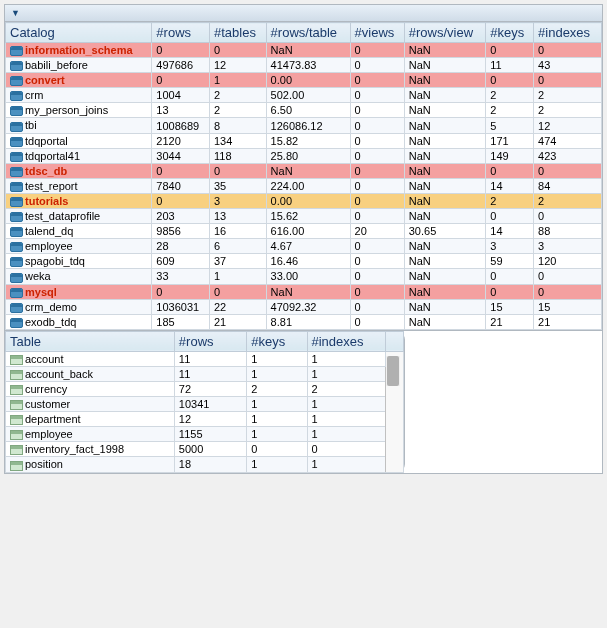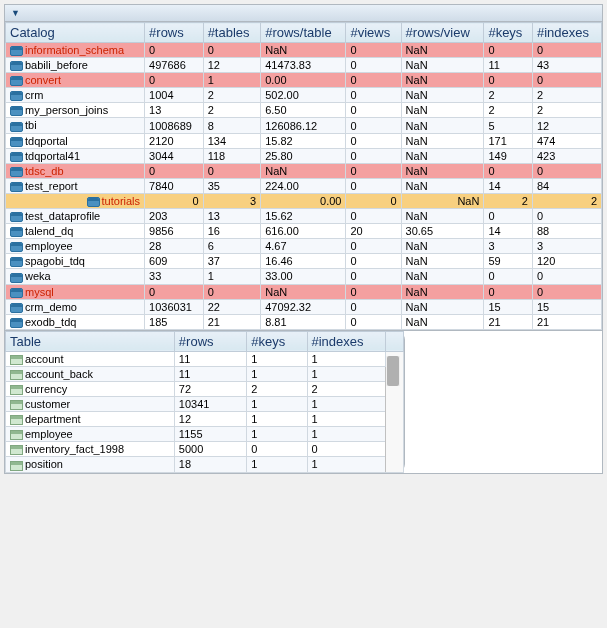--- a/index.html
+++ b/index.html
@@ -67,21 +67,20 @@
     tr:nth-child(odd) td { background: #ffffff; }
 
     .row-highlight-red td {
       background: #f4a0a0 !important;
       color: #000;
     }
 
     .row-highlight-orange td {
       background: #f8d080 !important;
       color: #000;
-      text-align: right;
     }
 
     .cell-zero-red {
       background: #f49090 !important;
       color: #000;
     }
 
     .db-icon {
       display: inline-block;
       width: 13px;
@@ -137,21 +136,21 @@
       border-right: 1px solid #b0b8c0;
       border-radius: 9px;
     }
 
     .bottom-right {
       flex: 1;
     }
 
     .catalog-name {
       color: #cc2200;
-      font-weight: normal;
+      font-weight: bold;
     }
   </style>
 </head>
 <body>
 
 <div class="panel">
   <div class="panel-header">
     <span class="collapse-icon">▼</span>
     <span></span>
   </div>

